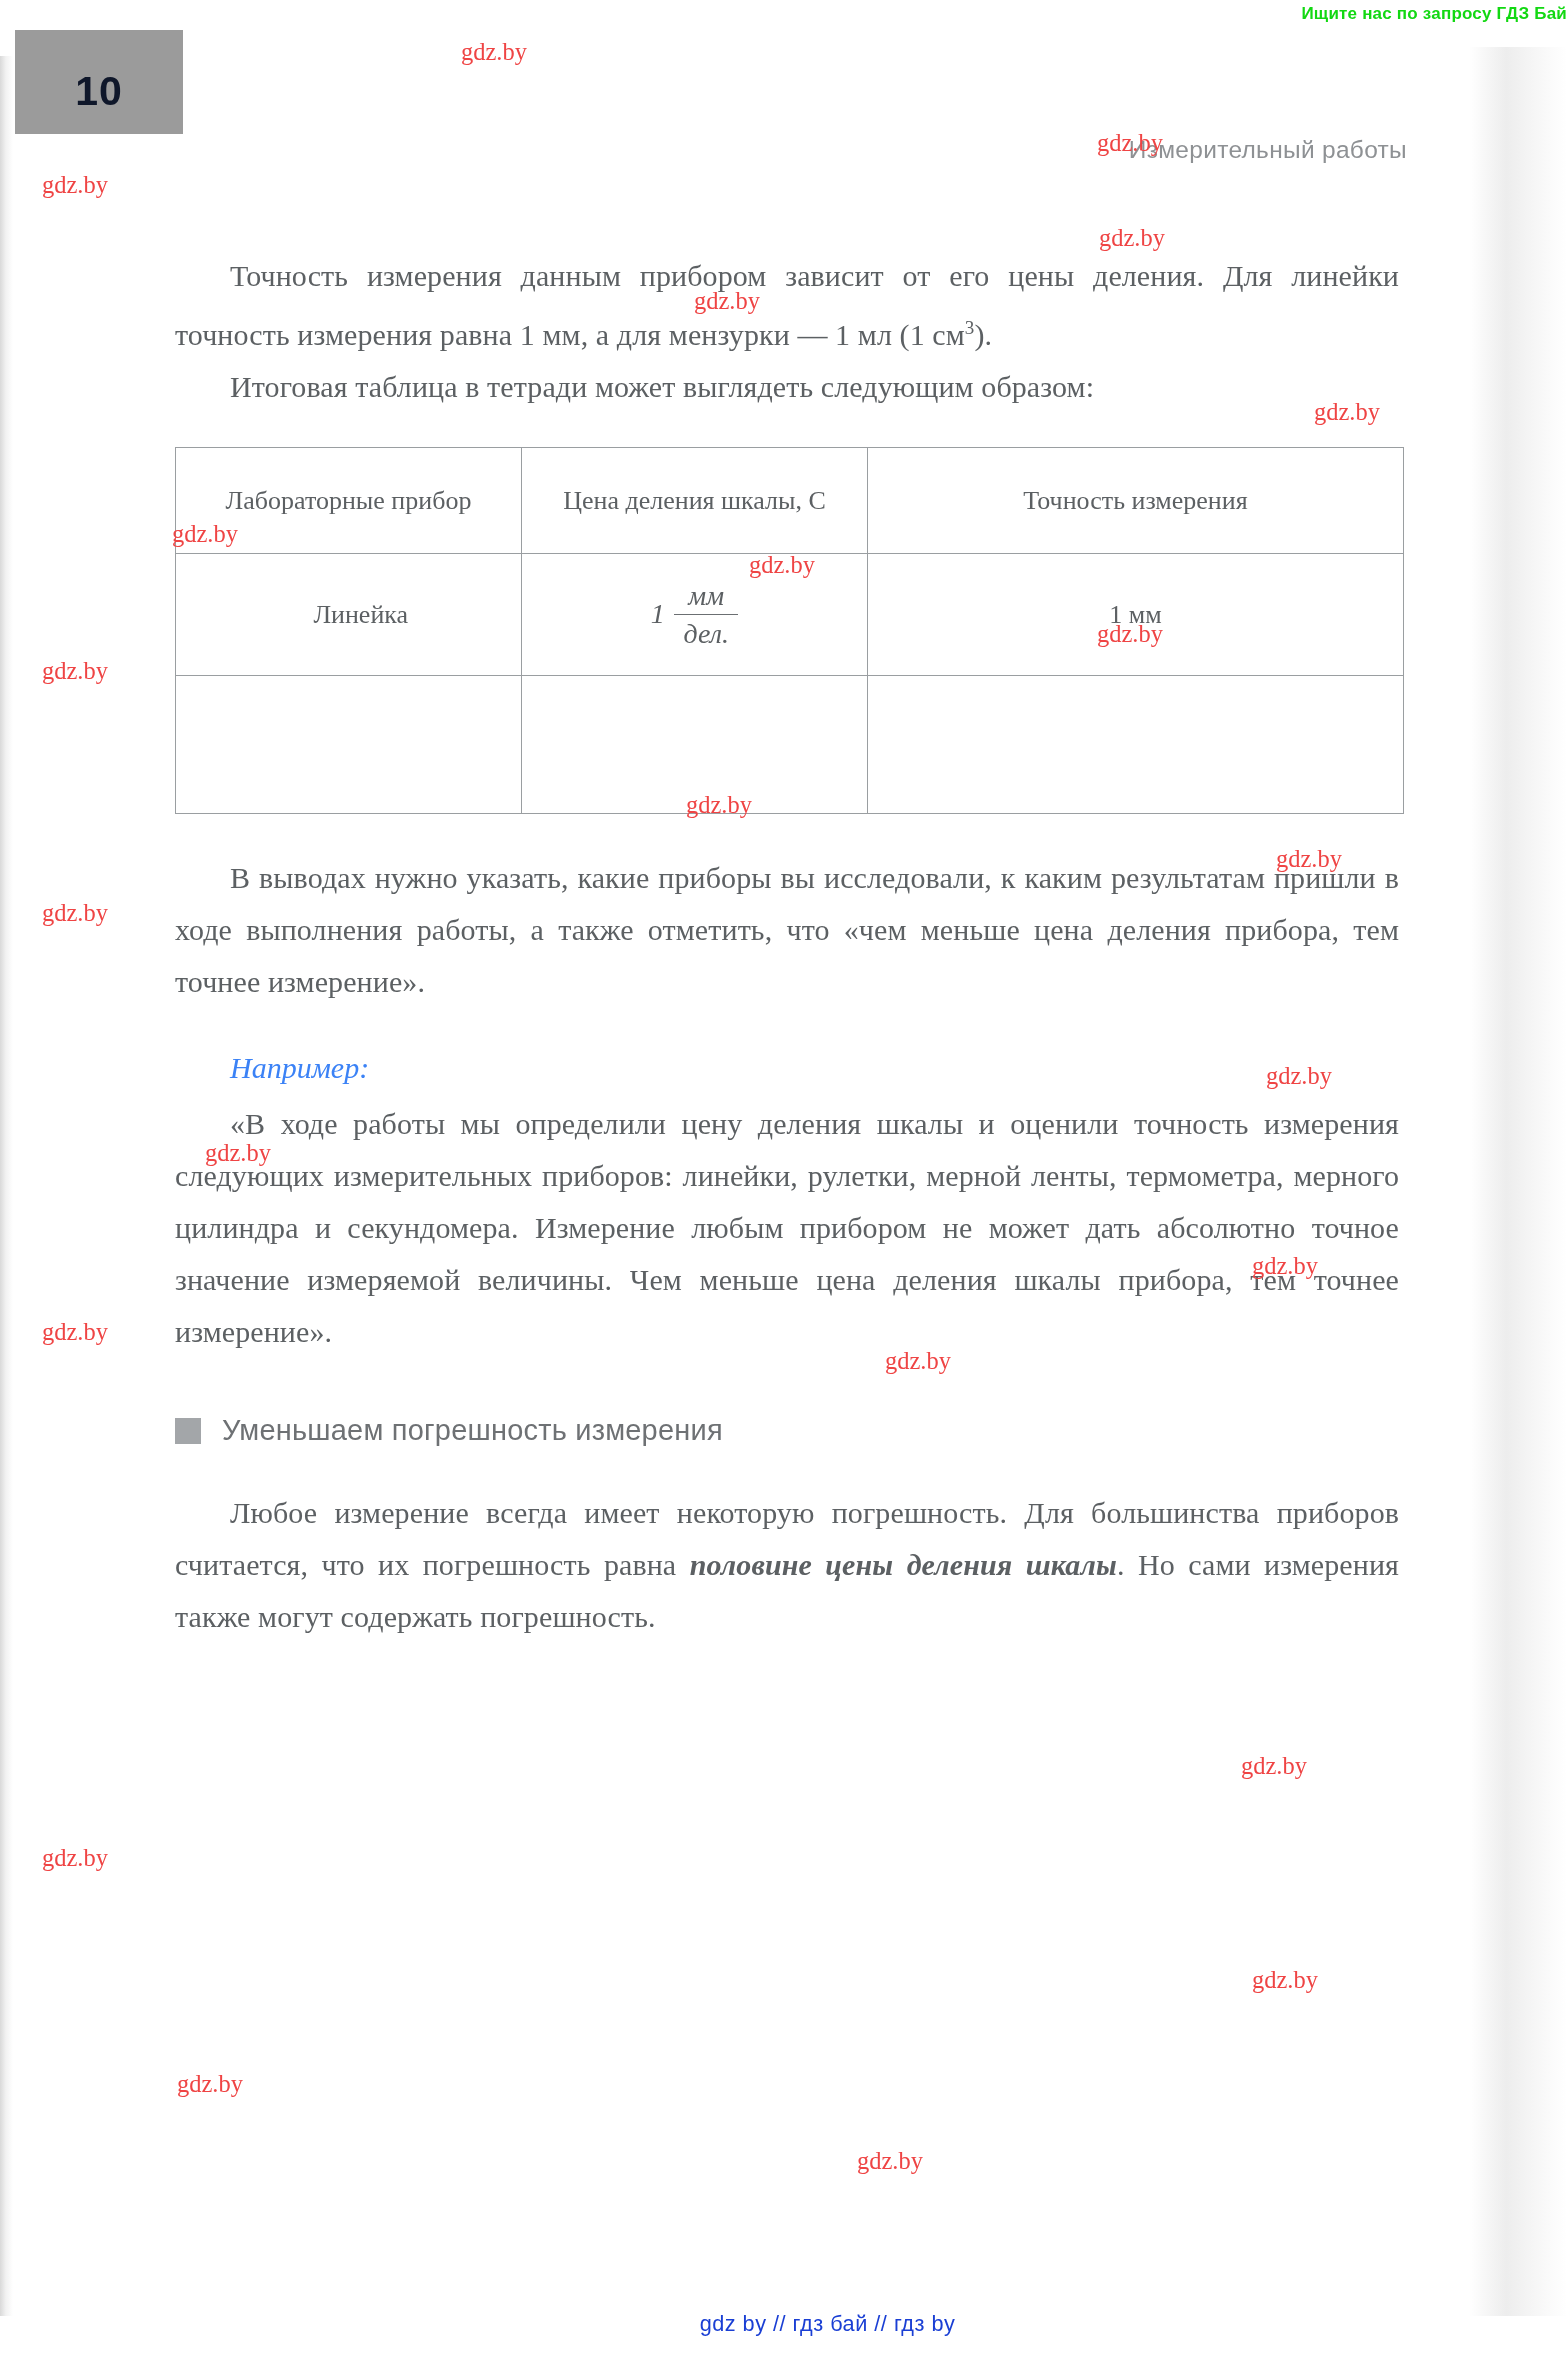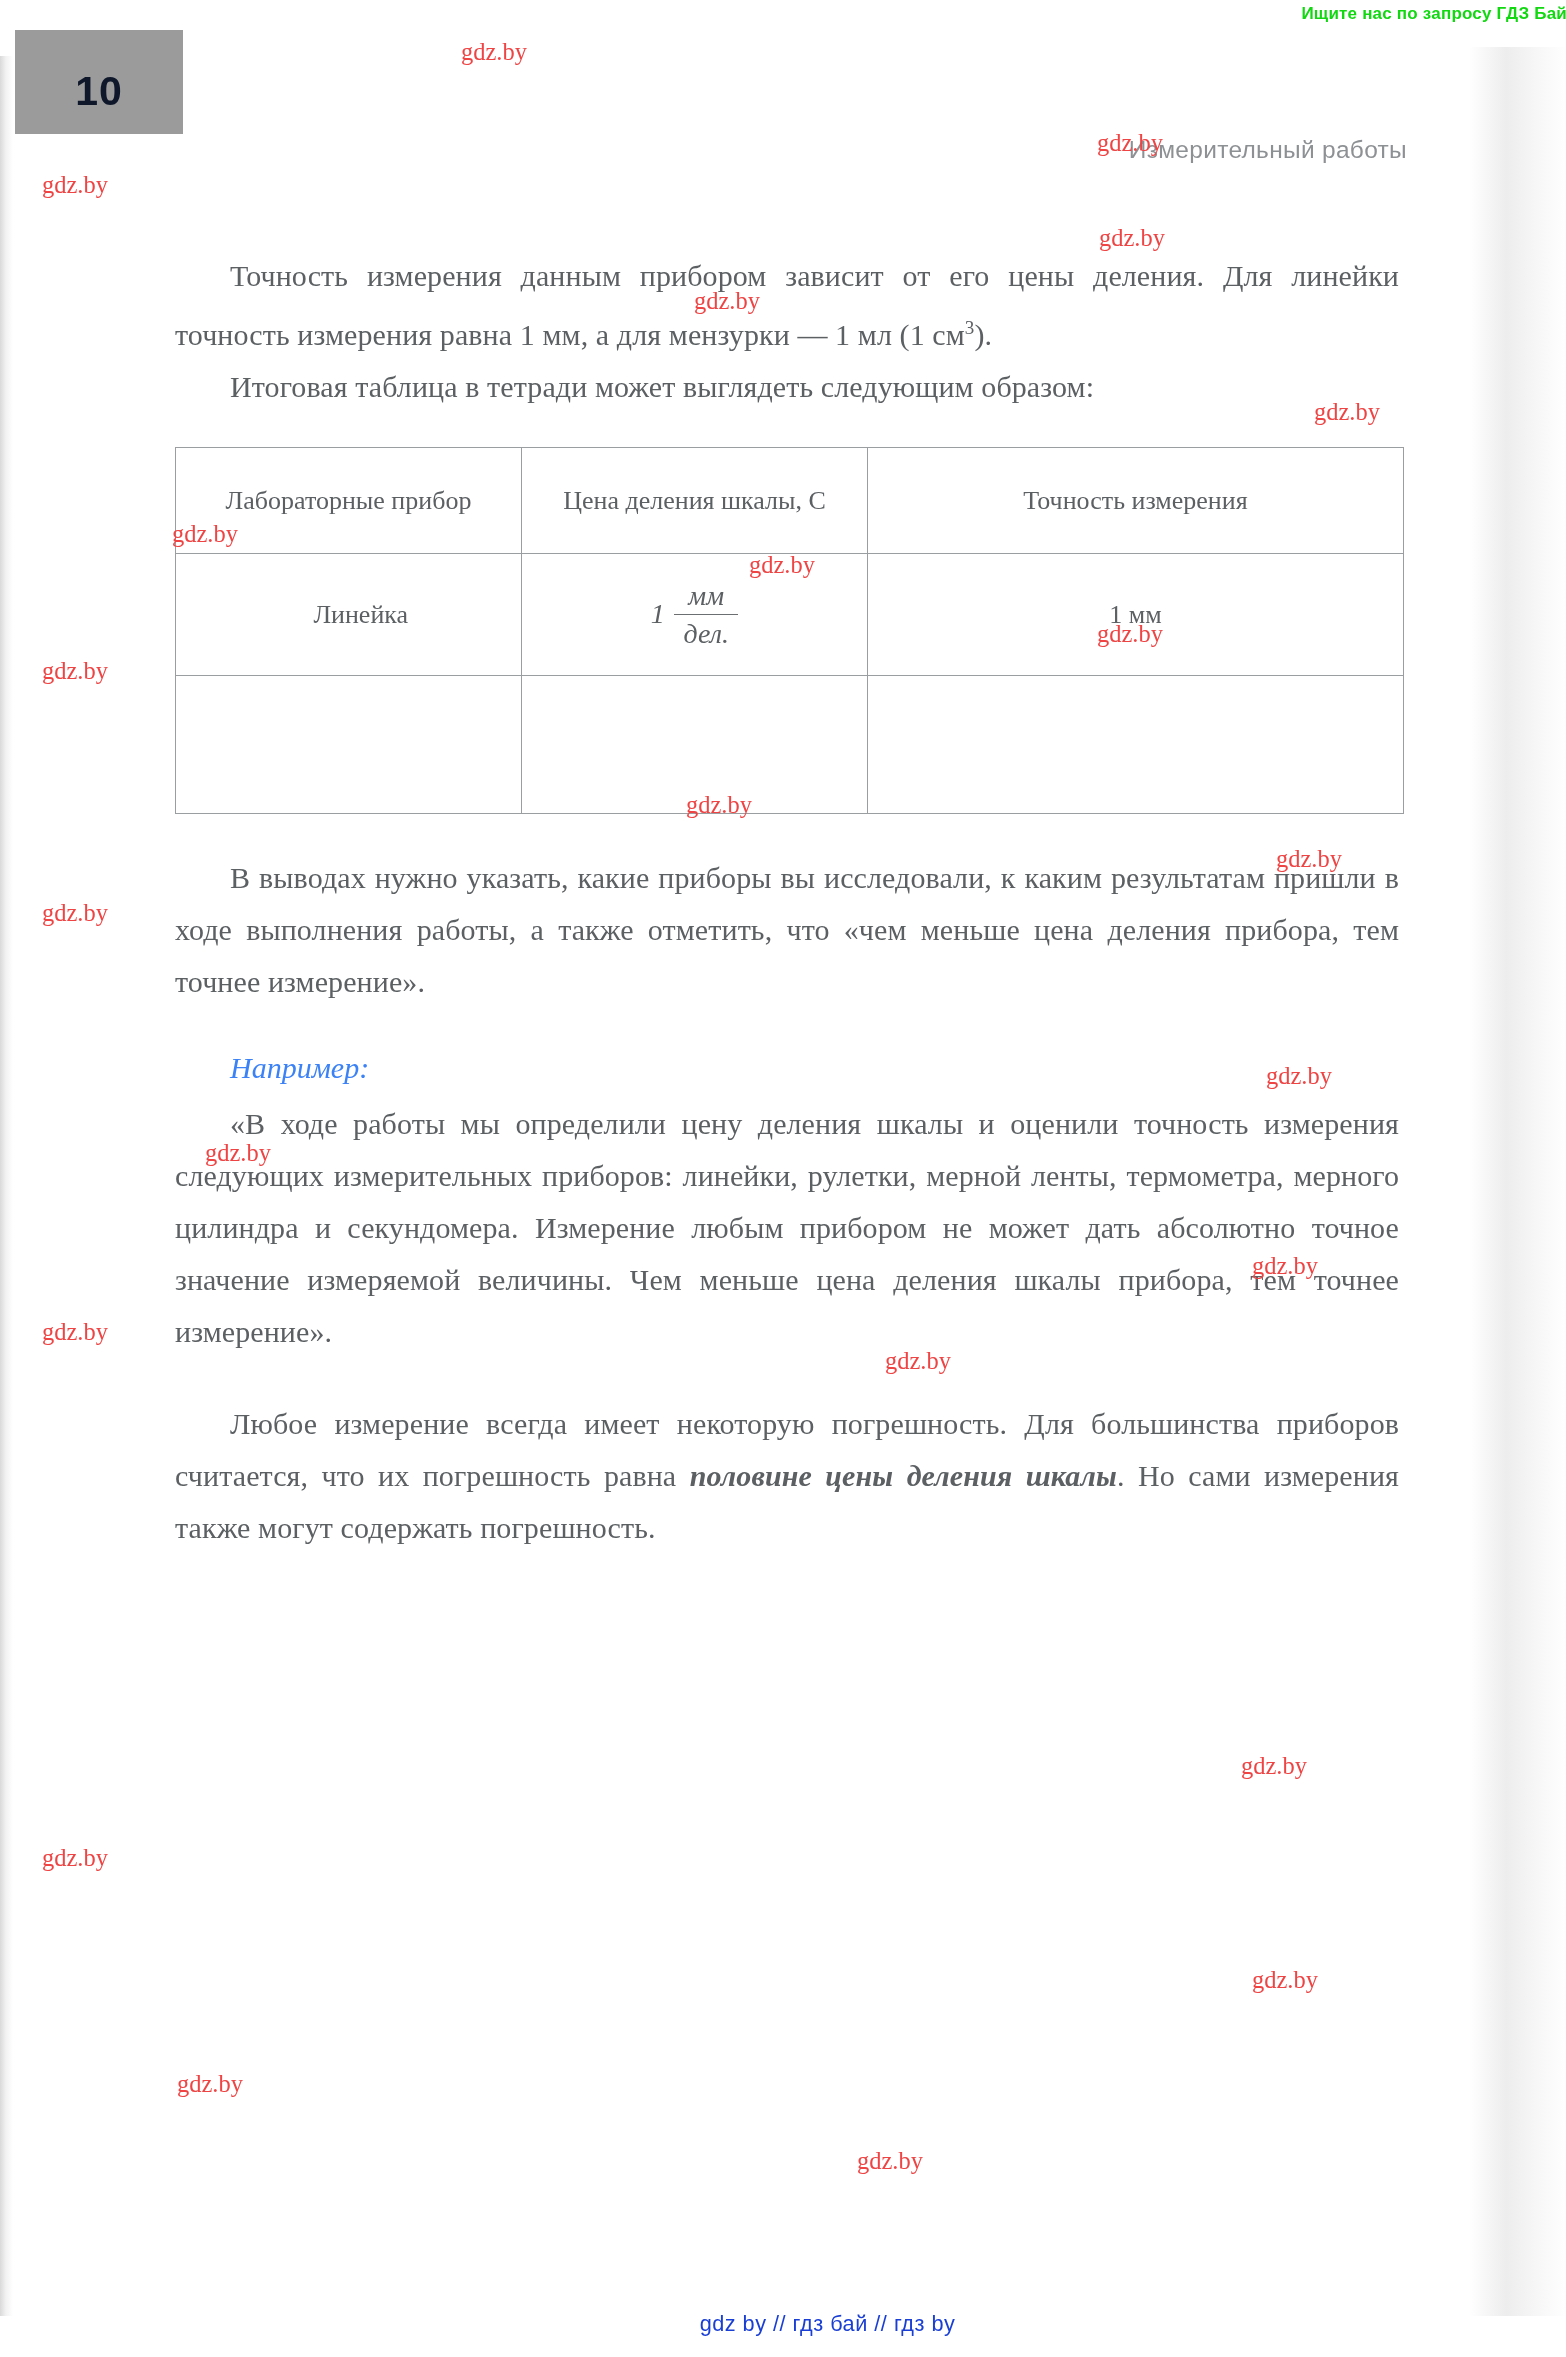--- a/index.html
+++ b/index.html
@@ -265,20 +265,24 @@
     </tbody>
   </table>
 
 
   <p class="body-text" style="margin-top:38px;">В выводах нужно указать, какие приборы вы исследовали, к каким результатам пришли в ходе выполнения работы, а также отметить, что «чем меньше цена деления прибора, тем точнее измерение».</p>
 
   <div class="example-label">Например:</div>
 
   <p class="body-text" style="margin-top:13px;">«В ходе работы мы определили цену деления шкалы и оценили точность измерения следующих измерительных приборов: линейки, рулетки, мерной ленты, термометра, мерного цилиндра и секундомера. Измерение любым прибором не может дать абсолютно точное значение измеряемой величины. Чем меньше цена деления шкалы прибора, тем точнее измерение».</p>
 
+  <div class="section-heading">
+    <span class="bullet"></span>
+    <span class="title">Уменьшаем погрешность измерения</span>
+  </div>
 
   <p class="body-text" style="margin-top:40px;"><span>Любое измерение всегда имеет некоторую погрешность. Для большинства приборов считается, что их погрешность равна </span><span class="italic-bold-phrase">половине цены деления шкалы</span><span>. Но сами измерения также могут содержать погрешность.</span></p>
 
 </div>
 
 <div id="watermark-layer">
     <div class="wm" style="left: 461px; top: 38px;">gdz.by</div>
     <div class="wm" style="left: 1097px; top: 129px;">gdz.by</div>
     <div class="wm" style="left: 42px; top: 171px;">gdz.by</div>
     <div class="wm" style="left: 1099px; top: 224px;">gdz.by</div>

